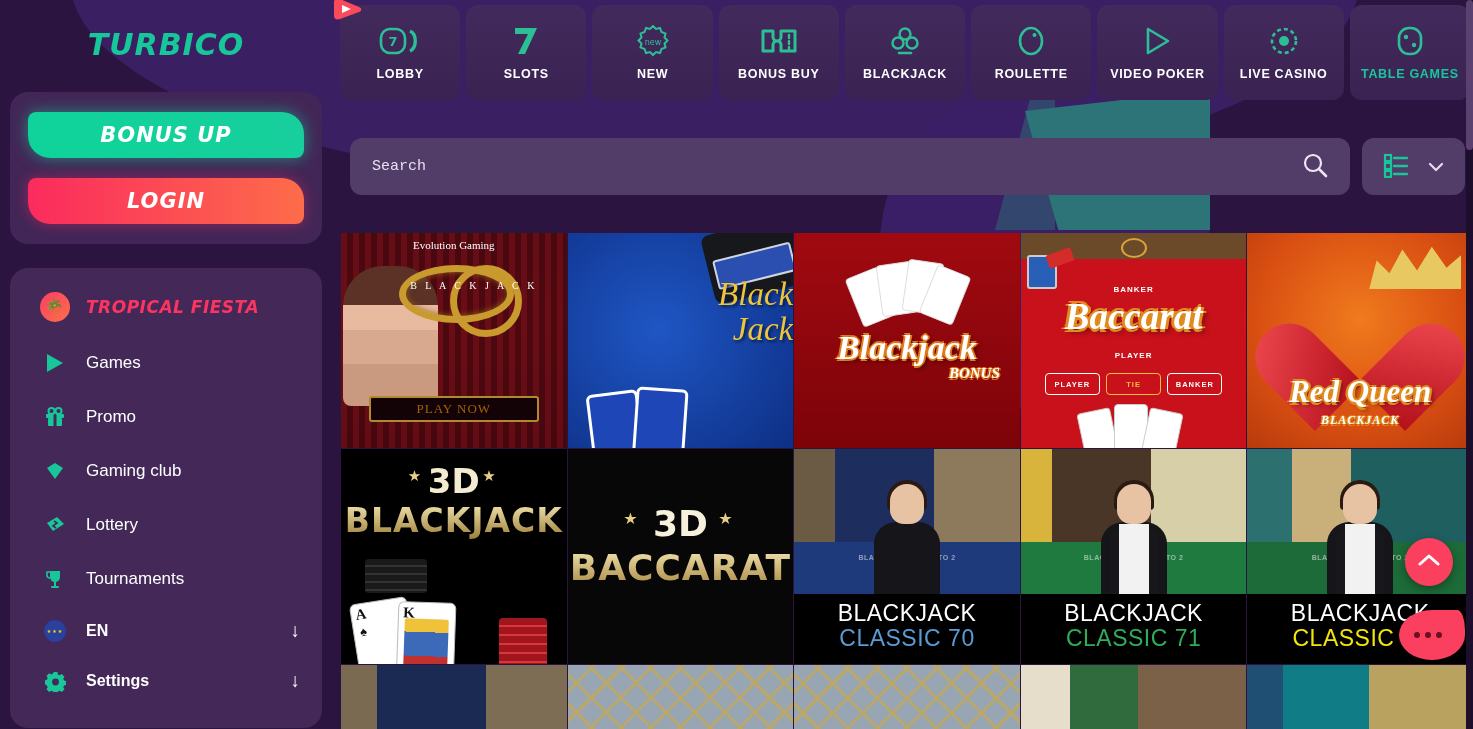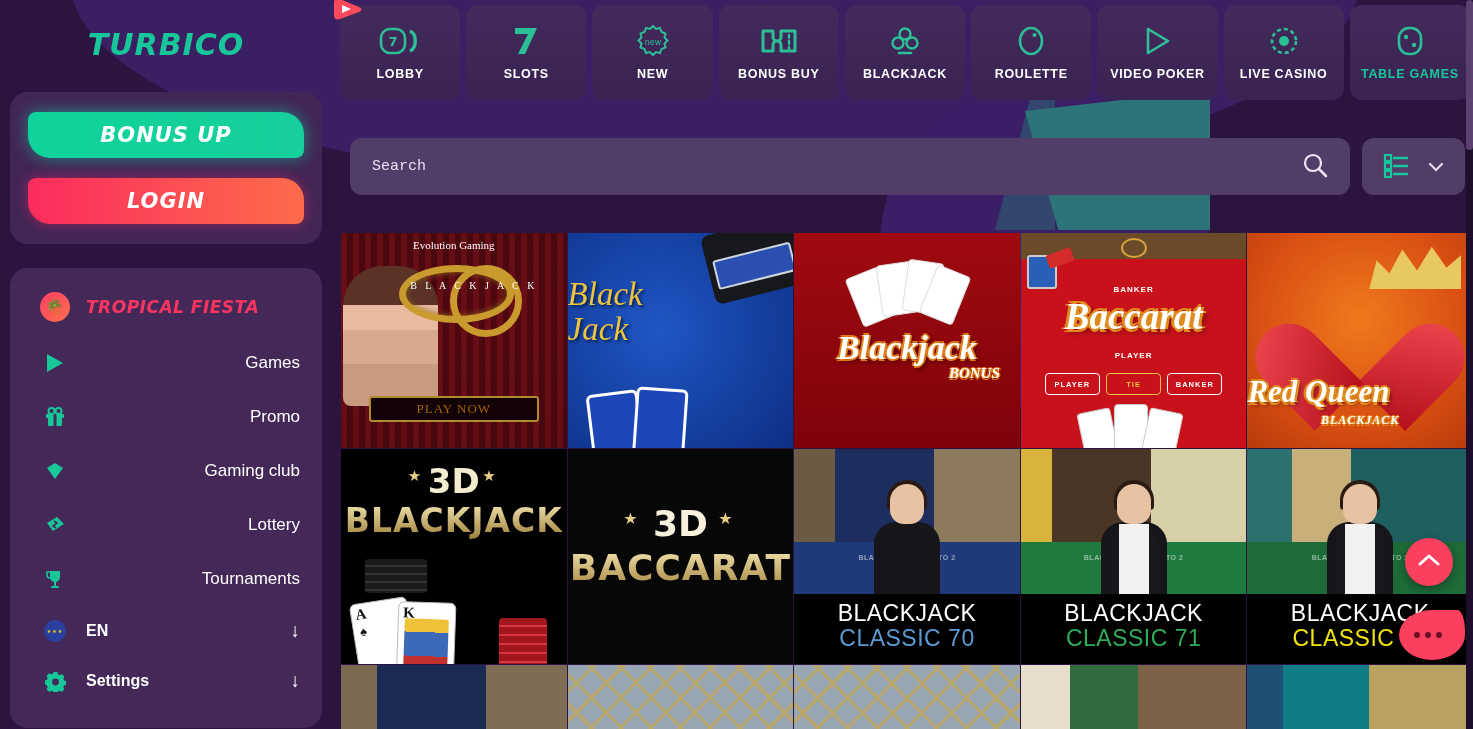--- a/index.html
+++ b/index.html
@@ -92,21 +92,21 @@
     background:linear-gradient(135deg,#fb3f62,#fd6f4c);
     display:flex; align-items:center; justify-content:center;
     font-size:15px; color:#7a1030; flex:none;
   }
   .promo-title {
     color:#fb3560; font-size:17px; font-weight:bold; font-style:italic;
     letter-spacing:.5px; font-family:"DejaVu Sans", sans-serif;
   }
   .nav-item {
     display:flex; align-items:center; gap:16px;
-    padding:14px 22px 14px 30px; cursor:pointer;justify-content:space-between;
+    padding:14px 22px 14px 30px; cursor:pointer;
   }
   .nav-ico {
     width:30px; height:26px; flex:none;
     display:flex; align-items:center; justify-content:center;
     color:#17c79a;
   }
   .nav-label { color:#fff; font-size:17px; }
   .nav-item.small { padding:12px 22px 12px 30px; }
   .nav-item.small .nav-label { font-size:16px; font-weight:bold; }
   .nav-arrow { margin-left:auto; color:#fff; font-size:19px; }
@@ -217,21 +217,21 @@
   .bj-shoe {
     position:absolute; right:-6px; top:-8px; width:92px; height:70px;
     background:#16181c; border-radius:8px; transform:rotate(-14deg);
   }
   .bj-shoe::after {
     content:""; position:absolute; left:6px; top:26px;
     width:76px; height:26px; background:#2a4fb0;
     border:2px solid #cfd4dd; border-radius:3px;
   }
   .bj-word {
-    position:absolute; left:0; right:0; top:44px; text-align:left;
+    position:absolute; left:0; right:0; top:44px; text-align:right;
     color:#f0c43a; font-size:33px; font-style:italic; line-height:1.05;
     font-family:"Liberation Serif", serif; text-shadow:2px 2px 3px #06204f;
   }
   .bj-cards { position:absolute; left:22px; bottom:-24px; width:130px; height:86px; }
   .bj-cards i {
     position:absolute; width:52px; height:78px; border-radius:6px;
     background:#1e46b6; border:3px solid #fff; display:block;
   }
   .bj-cards i:nth-child(1){ left:0; top:6px; transform:rotate(-7deg); }
   .bj-cards i:nth-child(2){ left:44px; top:2px; transform:rotate(4deg); }
@@ -300,21 +300,21 @@
   }
   .rq-heart { position:absolute; left:50%; top:46px; transform:translateX(-50%); width:130px; height:118px; }
   .rq-heart::before, .rq-heart::after {
     content:""; position:absolute; width:68px; height:104px;
     background:linear-gradient(145deg,#f04a50,#b4101c);
     border-radius:40px 40px 0 0;
   }
   .rq-heart::before { left:62px; transform:rotate(45deg); transform-origin:0 100%; }
   .rq-heart::after  { left:0;   transform:rotate(-45deg); transform-origin:100% 100%; }
   .rq-name {
-    position:absolute; left:0; right:0; bottom:38px; text-align:left;
+    position:absolute; left:0; right:0; bottom:38px; text-align:center;
     color:#fff; font-size:31px; font-weight:bold; font-style:italic;
     font-family:"Liberation Serif", serif;
     text-shadow:-2.5px 0 #e08c1e,0 2.5px #e08c1e,2.5px 0 #e08c1e,0 -2.5px #e08c1e,3px 3px 4px rgba(0,0,0,.45);
   }
   .rq-sub {
     position:absolute; left:0; right:0; bottom:20px; text-align:center;
     color:#fff; font-size:12px; font-weight:bold; font-style:italic;
     font-family:"Liberation Serif", serif; letter-spacing:1px;
     text-shadow:-1.5px 0 #e08c1e,0 1.5px #e08c1e,1.5px 0 #e08c1e,0 -1.5px #e08c1e;
   }

